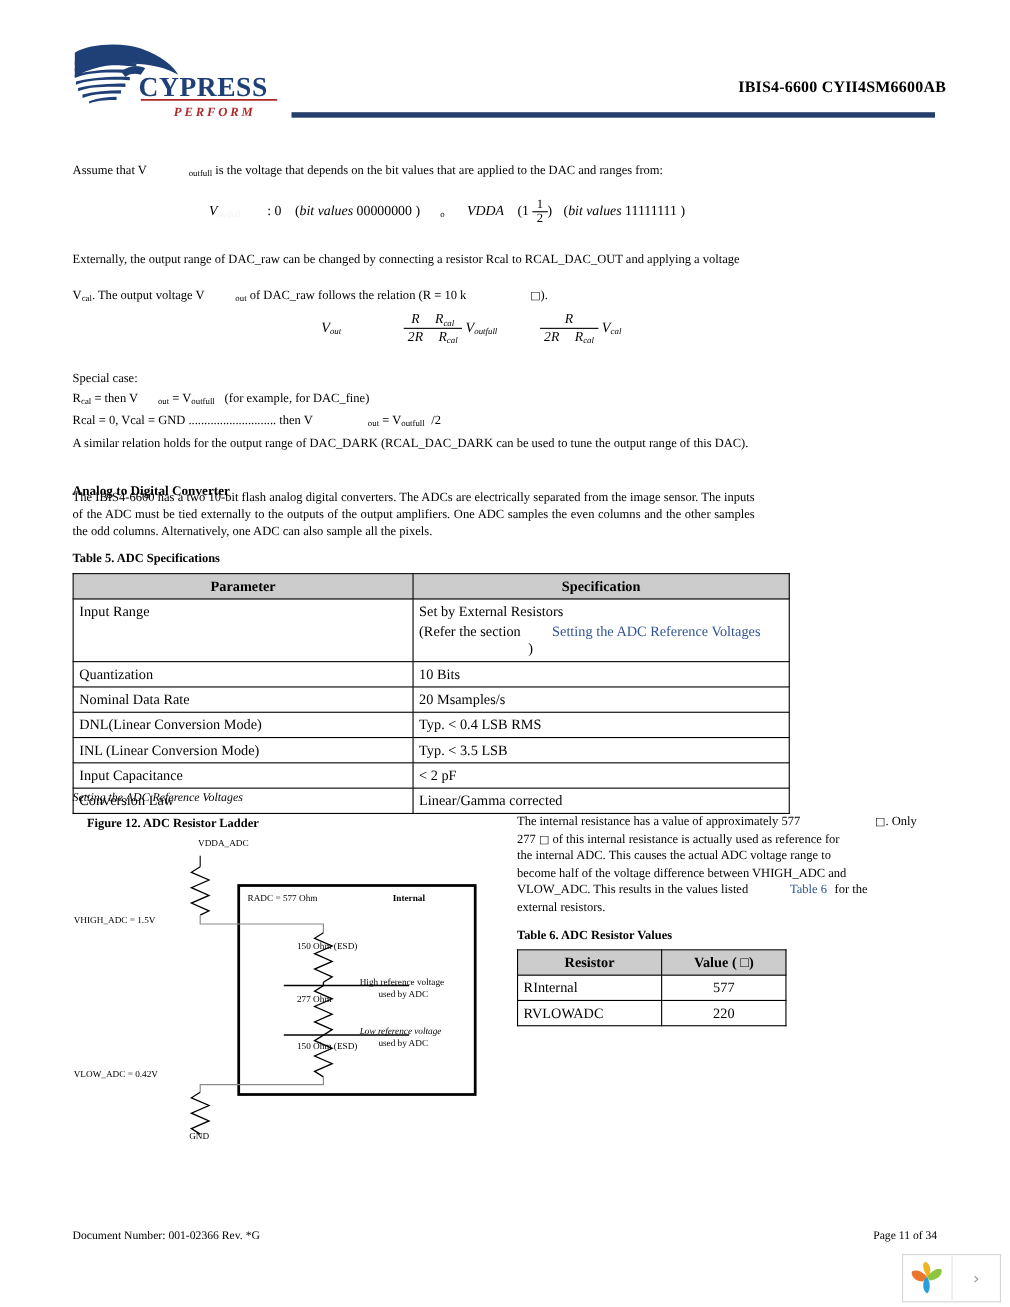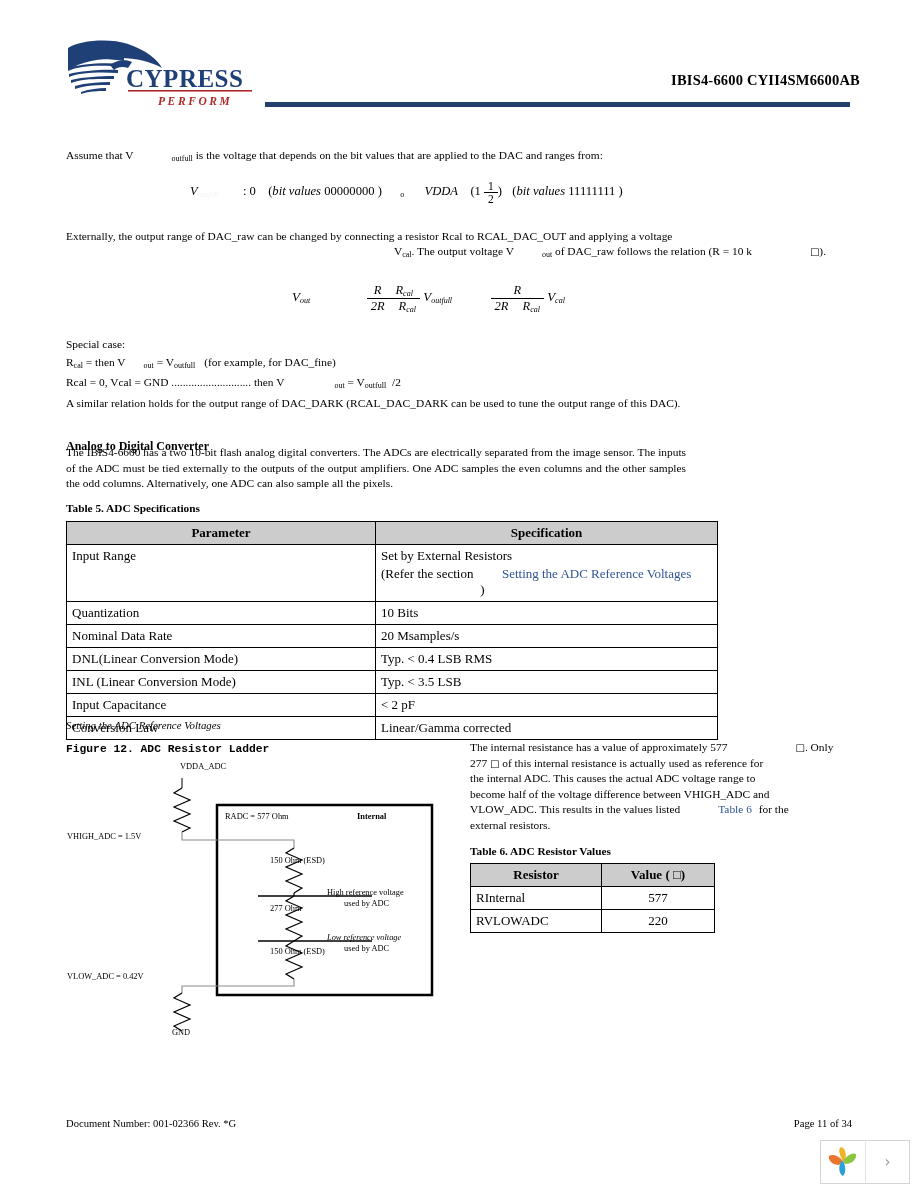--- a/index.html
+++ b/index.html
@@ -128,21 +128,21 @@
     <span class="frac" style="font-size:11.5px;">
       <span class="num">1</span>
       <span class="den">2</span>
     </span><span>)</span>
     <span class="gap" style="width:4px"></span>
     (<span class="fitalic">bit values</span>
     <span>11111111</span> )
   </div>
 
   <div class="para" style="left:66px; top:229px; width:760px;">Externally, the output range of DAC_raw can be changed by connecting a resistor Rcal to RCAL_DAC_OUT and applying a voltage</div>
-  <div class="para" style="left:66px; top:244px; width:760px;text-align:right;">
+  <div class="para" style="left:66px; top:262px; width:760px;">
     <span>V</span><span class="sub">cal</span><span>. The output voltage V</span><span class="gap" style="width:28px"></span><span class="sub">out</span>
     <span>of DAC_raw follows the relation (R = 10 k</span><span class="gap" style="width:58px"></span><span class="missing">□</span><span>).</span>
   </div>
 
   <div class="formula" style="left:292px; top:283px; font-size:13px;">
     <span class="fitalic">V</span><span class="sub fitalic">out</span>
     <span class="gap" style="width:50px"></span>
     <span class="frac" style="font-size:12.5px;">
       <span class="num"><span class="fitalic">R</span><span class="gap" style="width:14px"></span><span class="fitalic">R</span><span class="sub fitalic">cal</span></span>
       <span class="den"><span class="fitalic">2R</span><span class="gap" style="width:14px"></span><span class="fitalic">R</span><span class="sub fitalic">cal</span></span>
@@ -216,21 +216,21 @@
         <td>&lt; 2 pF</td>
       </tr>
       <tr>
         <td>Conversion Law</td>
         <td>Linear/Gamma corrected</td>
       </tr>
     </tbody>
   </table>
 
   <div class="para ital" style="left:66px; top:718px; font-size:10.8px;">Setting the ADC Reference Voltages</div>
-  <div class="tbl-caption" style="left:66px; top:743px;font-family:Liberation Mono, monospace;">Figure 12.  ADC Resistor Ladder</div>
+  <div class="tbl-caption" style="left:79px; top:743px;">Figure 12.  ADC Resistor Ladder</div>
 
   <div class="figure">
     <svg width="400" height="275" viewBox="0 0 400 275">
 
       <rect x="155" y="45" width="215" height="190" fill="none" stroke="#000" stroke-width="2.5"></rect>
 
       <path d="M120 18 L120 28" stroke="#000" stroke-width="1" fill="none"></path>
 
       <path d="M120 28 L112 33 L128 40 L112 47 L128 54 L112 61 L128 68 L120 72" stroke="#000" stroke-width="1.2" fill="none"></path>
 

